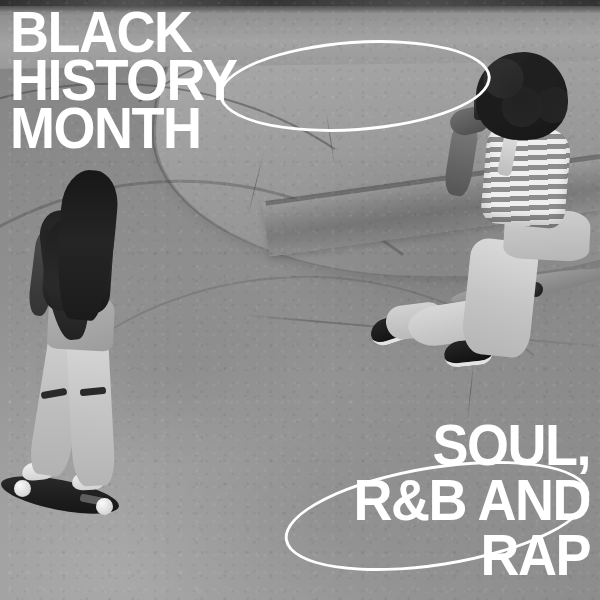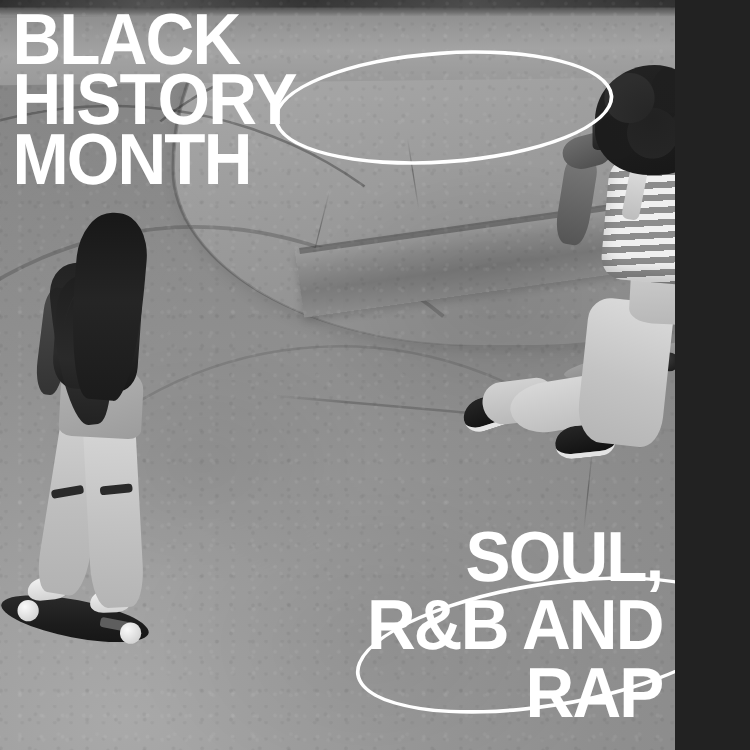--- a/index.html
+++ b/index.html
@@ -5,21 +5,21 @@
 <style>
   * { margin:0; padding:0; box-sizing:border-box; }
   html,body{ background:#222; }
   body{
     font-family:"Liberation Sans", sans-serif;
     display:flex; align-items:flex-start; justify-content:flex-start;
   }
 
   .poster{
     position:relative;
-    width:540px; height:600px;
+    width:600px; height:600px;
     overflow:hidden;
     background:#7f1d1d;
     filter:grayscale(100%);
     text-decoration:underline;
     -webkit-font-smoothing:antialiased;
   }
 
   
   .photo{ position:absolute; inset:0; overflow:hidden; }
 

